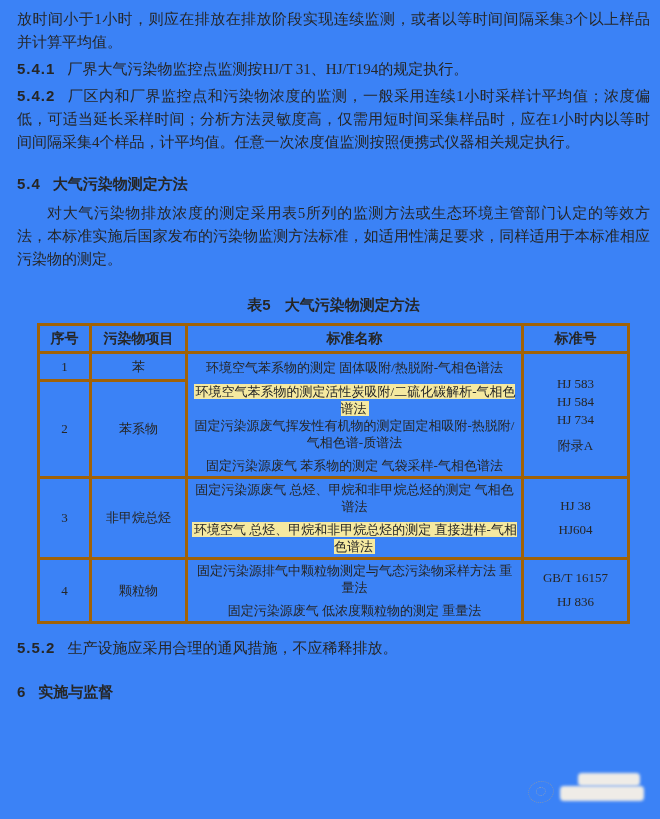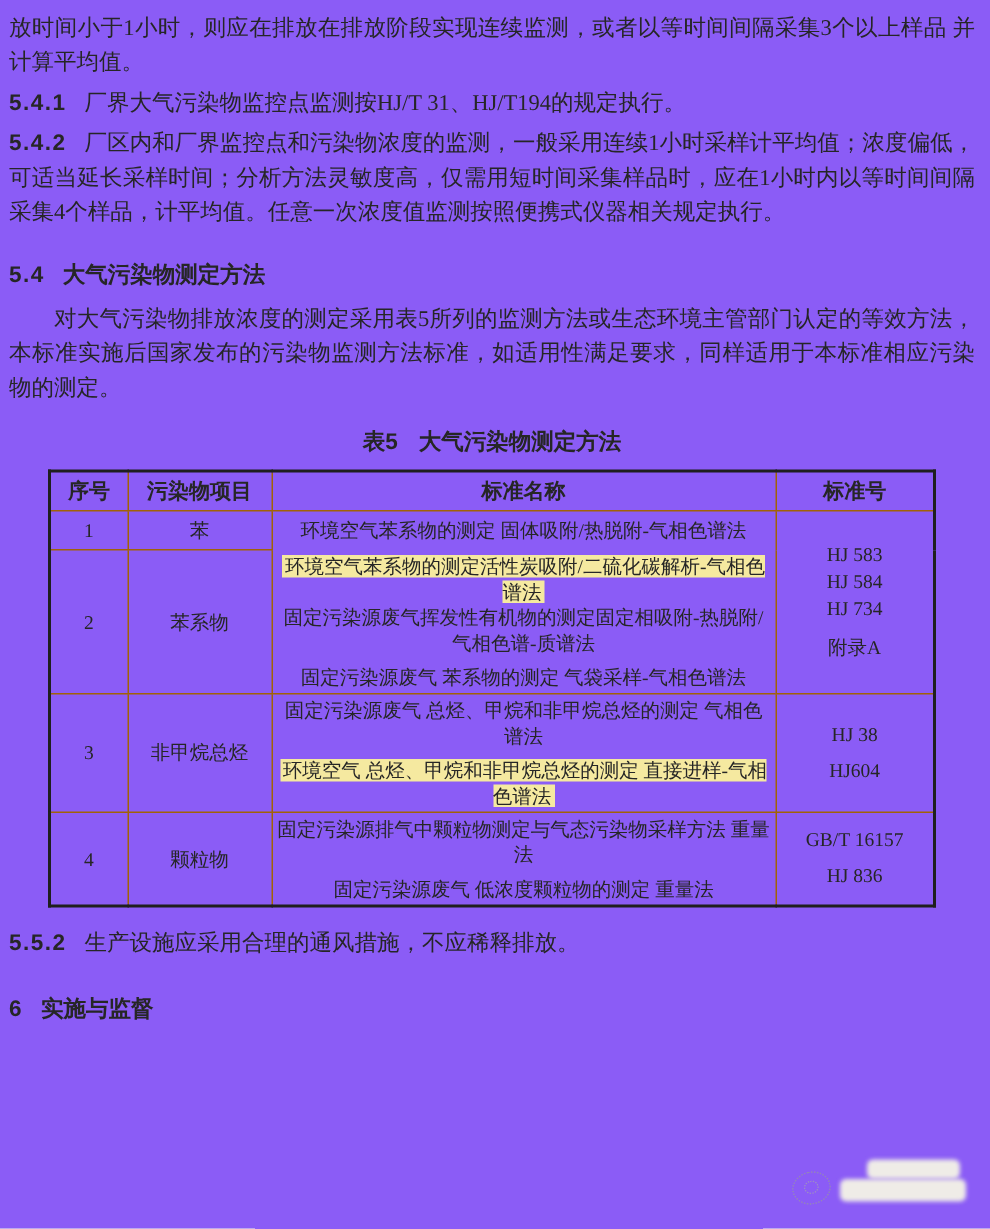--- a/index.html
+++ b/index.html
@@ -1,51 +1,51 @@
 <!DOCTYPE html>
 <html><head>
 <meta charset="utf-8">
 <style>
   html,body{margin:0;padding:0;background:#e8e8e8;}
   .page{
     width:660px;height:819px;box-sizing:border-box;position:relative;
-    margin:0 auto;background:#8b5cf6;color:#262626;overflow:hidden;
+    margin:0 auto;background:#3b82f6;color:#262626;overflow:hidden;
     font-family:"Liberation Serif","DejaVu Serif",serif;
-    font-size:15px;line-height:23px;padding:8px 10px 0 6px;
+    font-size:15px;line-height:23px;padding:8px 10px 0 17px;
   }
   p{margin:0;}
   .para{ text-align:justify; }
   .indent2{ text-indent:2em; }
   .h2{
     font-family:"Liberation Sans","DejaVu Sans",sans-serif;
     font-weight:bold;font-size:15px;line-height:20px;
   }
   .hnum{ margin-right:12px; letter-spacing:1px;}
   .cnum{
     font-family:"Liberation Sans","DejaVu Sans",sans-serif;
     font-weight:bold;margin-right:12px;letter-spacing:1px;
   }
   .clause{ text-align:justify; }
   .mt10{margin-top:10px;} .mt3{margin-top:3px;} .mt12{margin-top:12px;}
   .mt20{margin-top:20px;} .mt22{margin-top:22px;}
-  .mt40{margin-top:40px;} .mt8{margin-top:8px;} .mt14{margin-top:14px;}
+  .mt40{margin-top:40px;} .mt8{margin-top:8px;} .mt14{margin-top:24px;}
 
   .caption{
     text-align:center;font-weight:bold;line-height:20px;
     font-family:"Liberation Sans","DejaVu Sans",sans-serif;font-size:15px;
   }
   .caption .cap-label{margin-right:14px;}
 
   table.doc-table{
     border-collapse:collapse;margin:8px auto 0 auto;width:592px;
     font-size:13px;line-height:17px;table-layout:fixed;
   }
   .doc-table{border:2px solid #1f1f1f;}
   .doc-table th,.doc-table td{
-    border:1px solid #a16207;text-align:center;vertical-align:middle;
+    border:3px solid #a16207;text-align:center;vertical-align:middle;
     padding:2px 3px;overflow:hidden;
   }
   .doc-table th{
     font-weight:bold;padding:4px 2px;font-size:14px;
     font-family:"Liberation Sans","DejaVu Sans",sans-serif;
   }
   .col-no{width:52px;} .col-pol{width:96px;} .col-name{width:336px;} .col-std{width:106px;}
   .r1 td{height:21px;}
   .r2 td{height:84px;}
   .r3 td{height:42px;}

